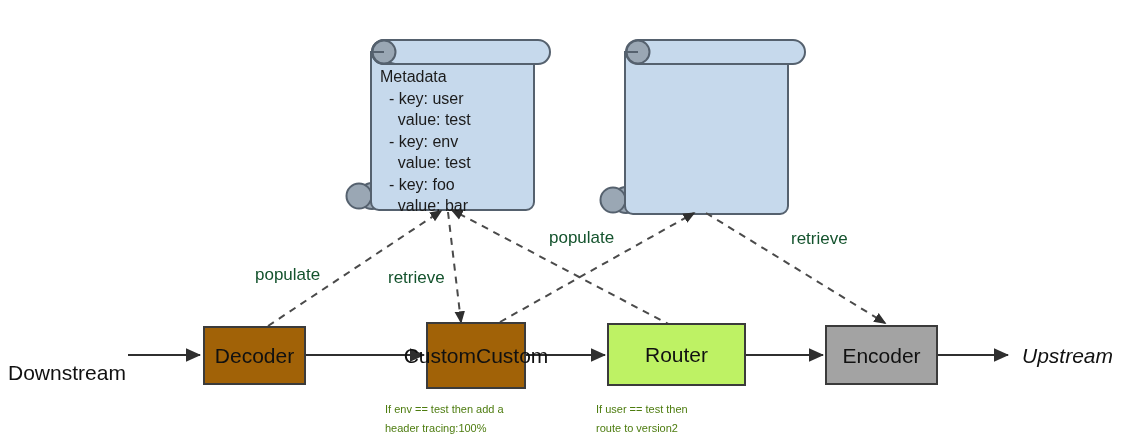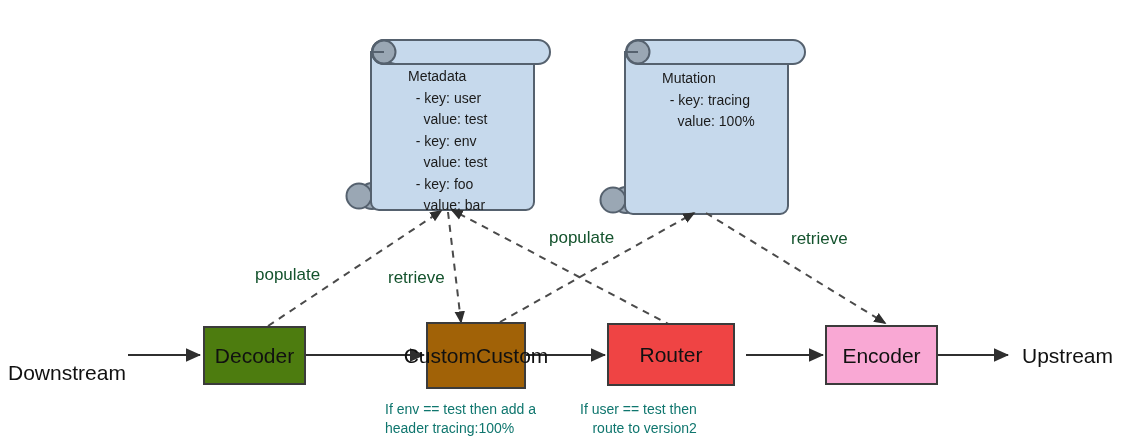--- a/index.html
+++ b/index.html
@@ -46,32 +46,31 @@
   }
   .edge-label {
     position: absolute;
     font-size: 17px;
     line-height: 20px;
     color: #14532d;
     white-space: nowrap;
   }
   .note-text {
     position: absolute;
-    font-size: 14px;
+    font-size: 11px;
     line-height: 19px;
-    color: #0f766e;
+    color: #4d7c0f;
     white-space: pre;
   }
   .scroll-text {
     position: absolute;
-    font-size: 14px;
+    font-size: 16px;
     line-height: 21.5px;
     color: #1b1b1b;
     white-space: pre;
-    margin-left: 28px;
   }
 </style>
 </head>
 <body>
 
 <div id="canvas">
 
   <svg class="layer" viewBox="0 0 1143 446">
     <defs>
       <marker id="arrowSolid" viewBox="0 0 10 10" refX="9.2" refY="5" markerWidth="7" markerHeight="7" orient="auto-start-reverse">
@@ -122,47 +121,44 @@
   </svg>
 
   <div class="scroll-text" style="left:380px; top:66px;">Metadata
   - key: user
     value: test
   - key: env
     value: test
   - key: foo
     value: bar</div>
 
-  <div class="scroll-text" style="left:634px; top:68px;">Mutation
-  - key: tracing
-    value: 100%</div>
 
   <div class="endpoint-label" style="left:8px; top:343px;margin-top:17px;">Downstream</div>
-  <div class="endpoint-label" style="left:1022px; top:343px;">Upstream</div>
+  <div class="endpoint-label" style="left:1022px; top:343px;font-style:italic;">Upstream</div>
 
-  <div class="node-box" style="left:203px; top:326px; width:103px; height:59px; background:#4d7c0f;">
+  <div class="node-box" style="left:203px; top:326px; width:103px; height:59px; background:#a16207;">
     <span>Decoder</span>
   </div>
 
   <div class="node-box" style="left:426px; top:322px; width:100px; height:67px; background:#a16207; flex-direction:row;">
     <span>Custom</span>
     <span>Custom</span>
   </div>
 
-  <div class="node-box" style="left:607px; top:323px; width:128px; height:63px; background:#ef4444;">
+  <div class="node-box" style="left:607px; top:323px; width:139px; height:63px; background:#bef264;">
     <span>Router</span>
   </div>
 
-  <div class="node-box" style="left:825px; top:325px; width:113px; height:60px; background:#f9a8d4;">
+  <div class="node-box" style="left:825px; top:325px; width:113px; height:60px; background:#a3a3a3;">
     <span>Encoder</span>
   </div>
 
   <div class="edge-label" style="left:255px; top:265px;">populate</div>
   <div class="edge-label" style="left:388px; top:268px;">retrieve</div>
   <div class="edge-label" style="left:549px; top:228px;">populate</div>
   <div class="edge-label" style="left:791px; top:229px;">retrieve</div>
 
   <div class="note-text" style="left:385px; top:400px;">If env == test then add a
 header tracing:100%</div>
-  <div class="note-text" style="left:580px; top:400px;text-align:right;">If user == test then
+  <div class="note-text" style="left:596px; top:400px;">If user == test then
 route to version2</div>
 
 </div>
 
 </body></html>

